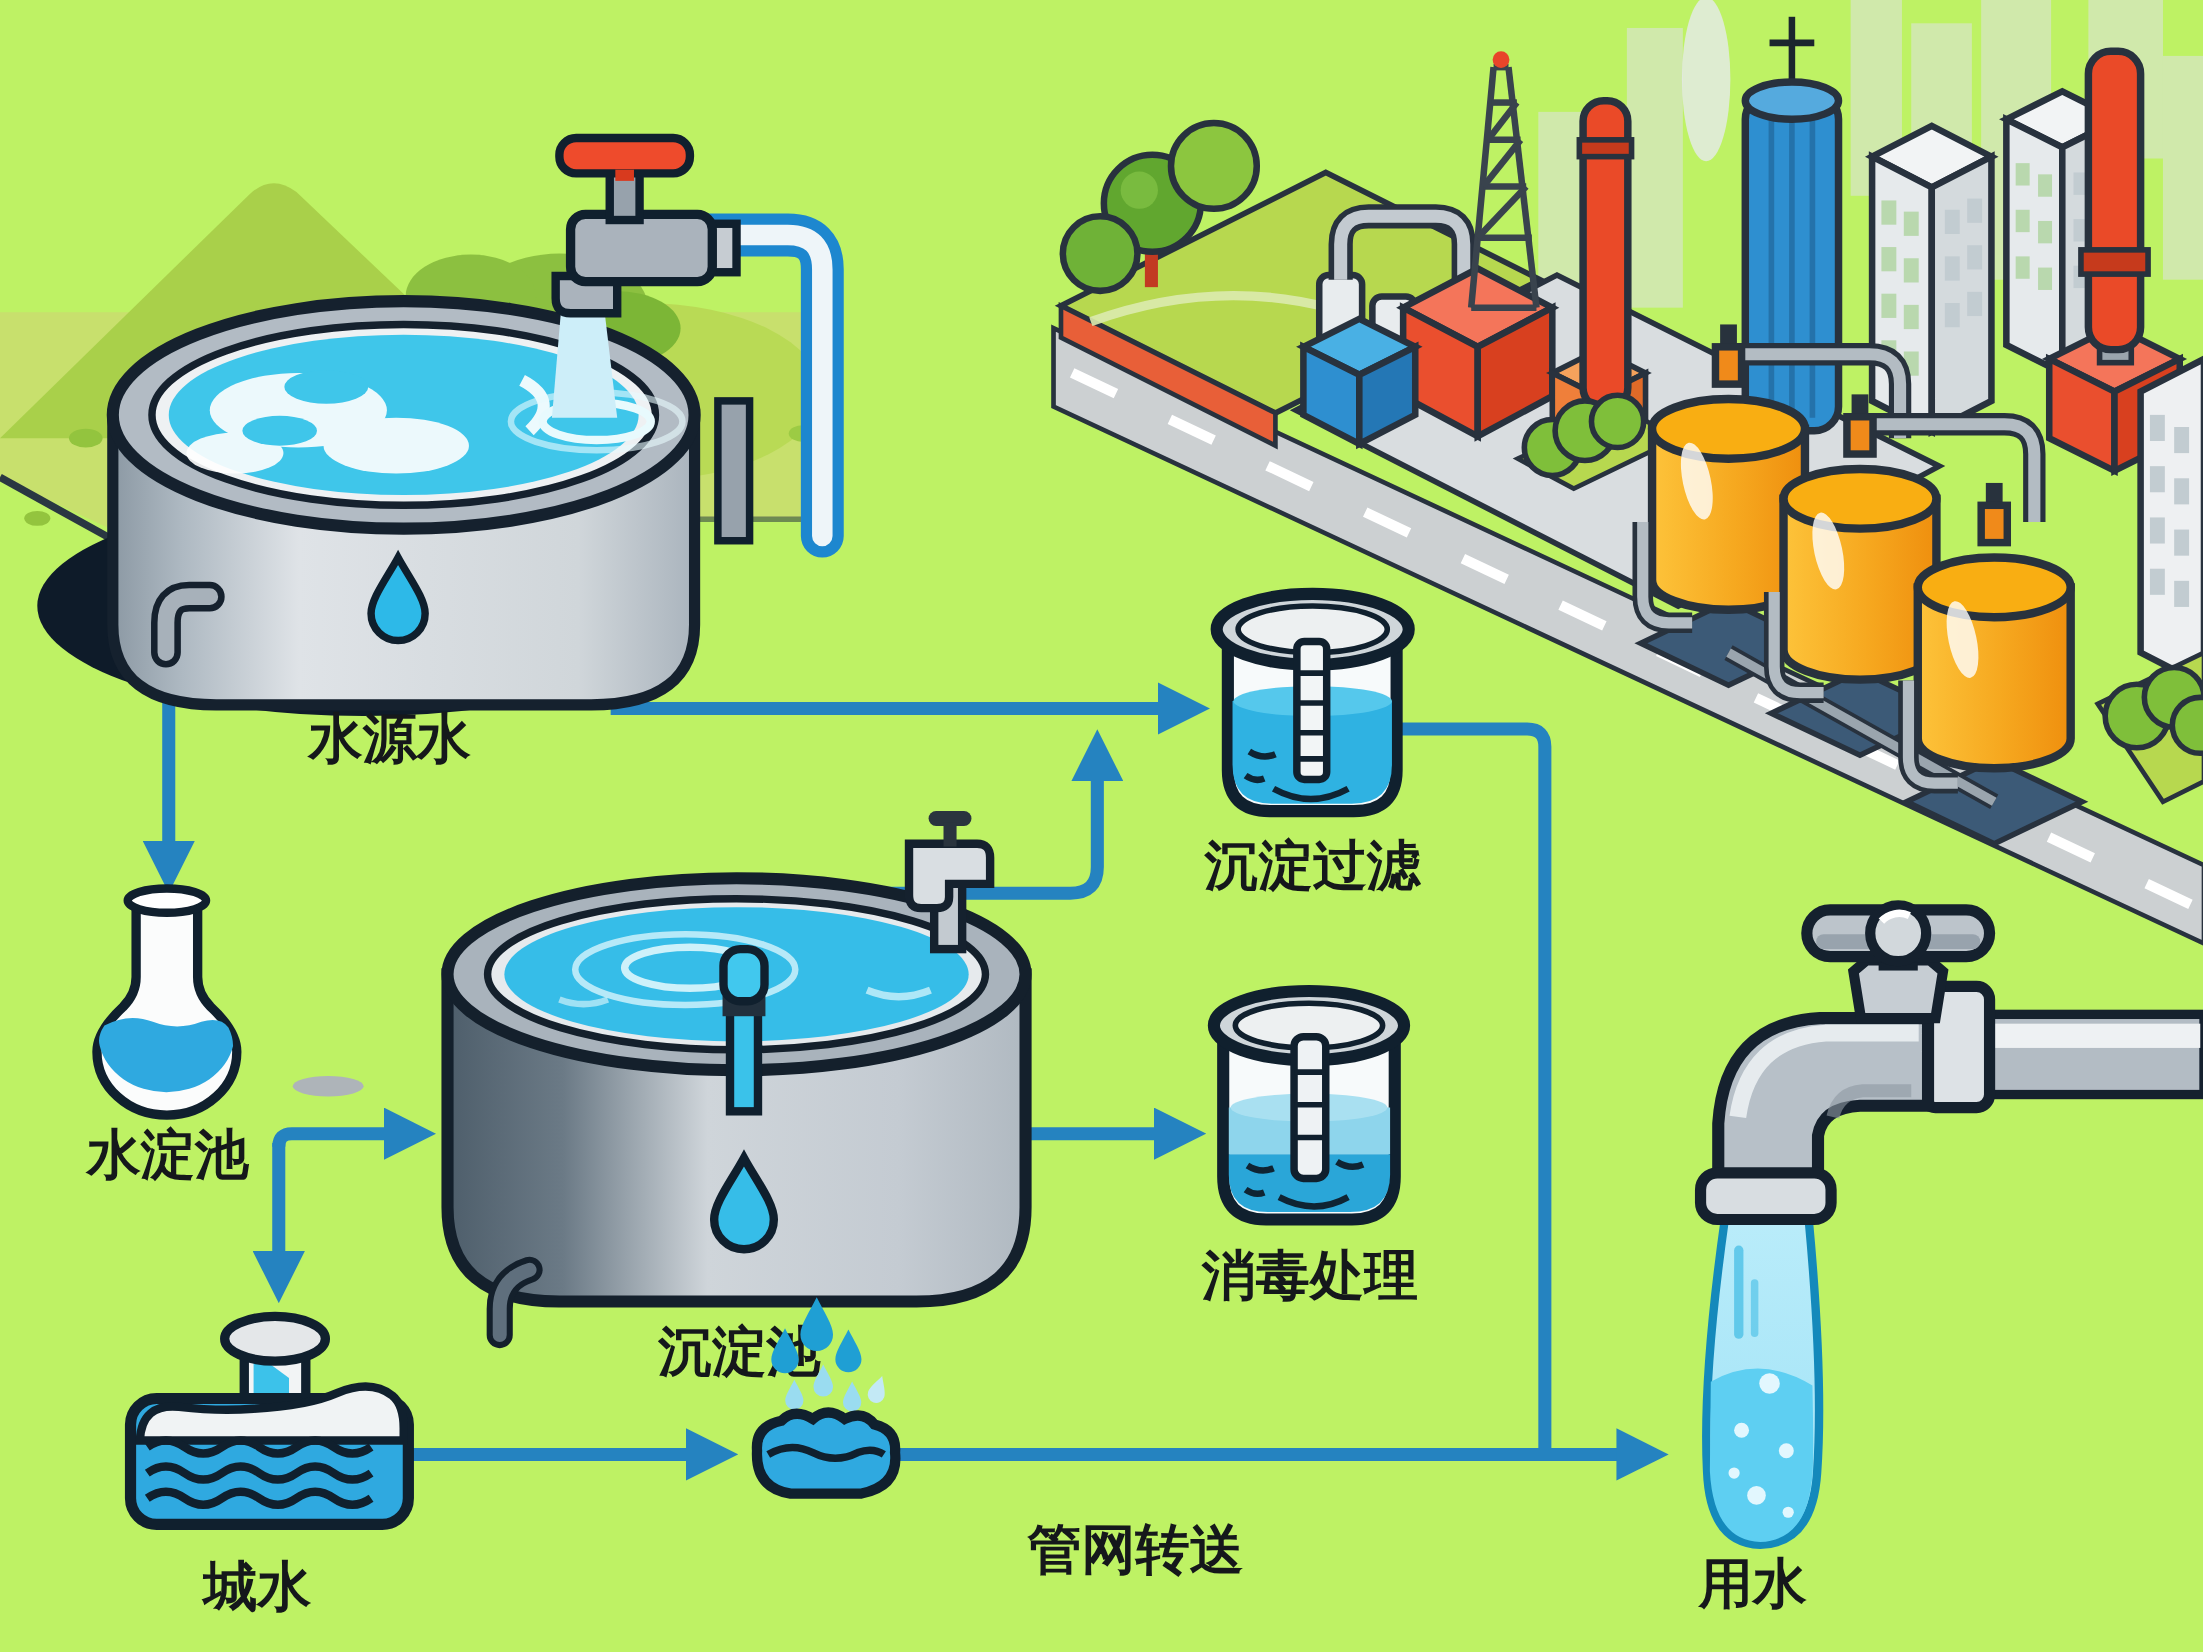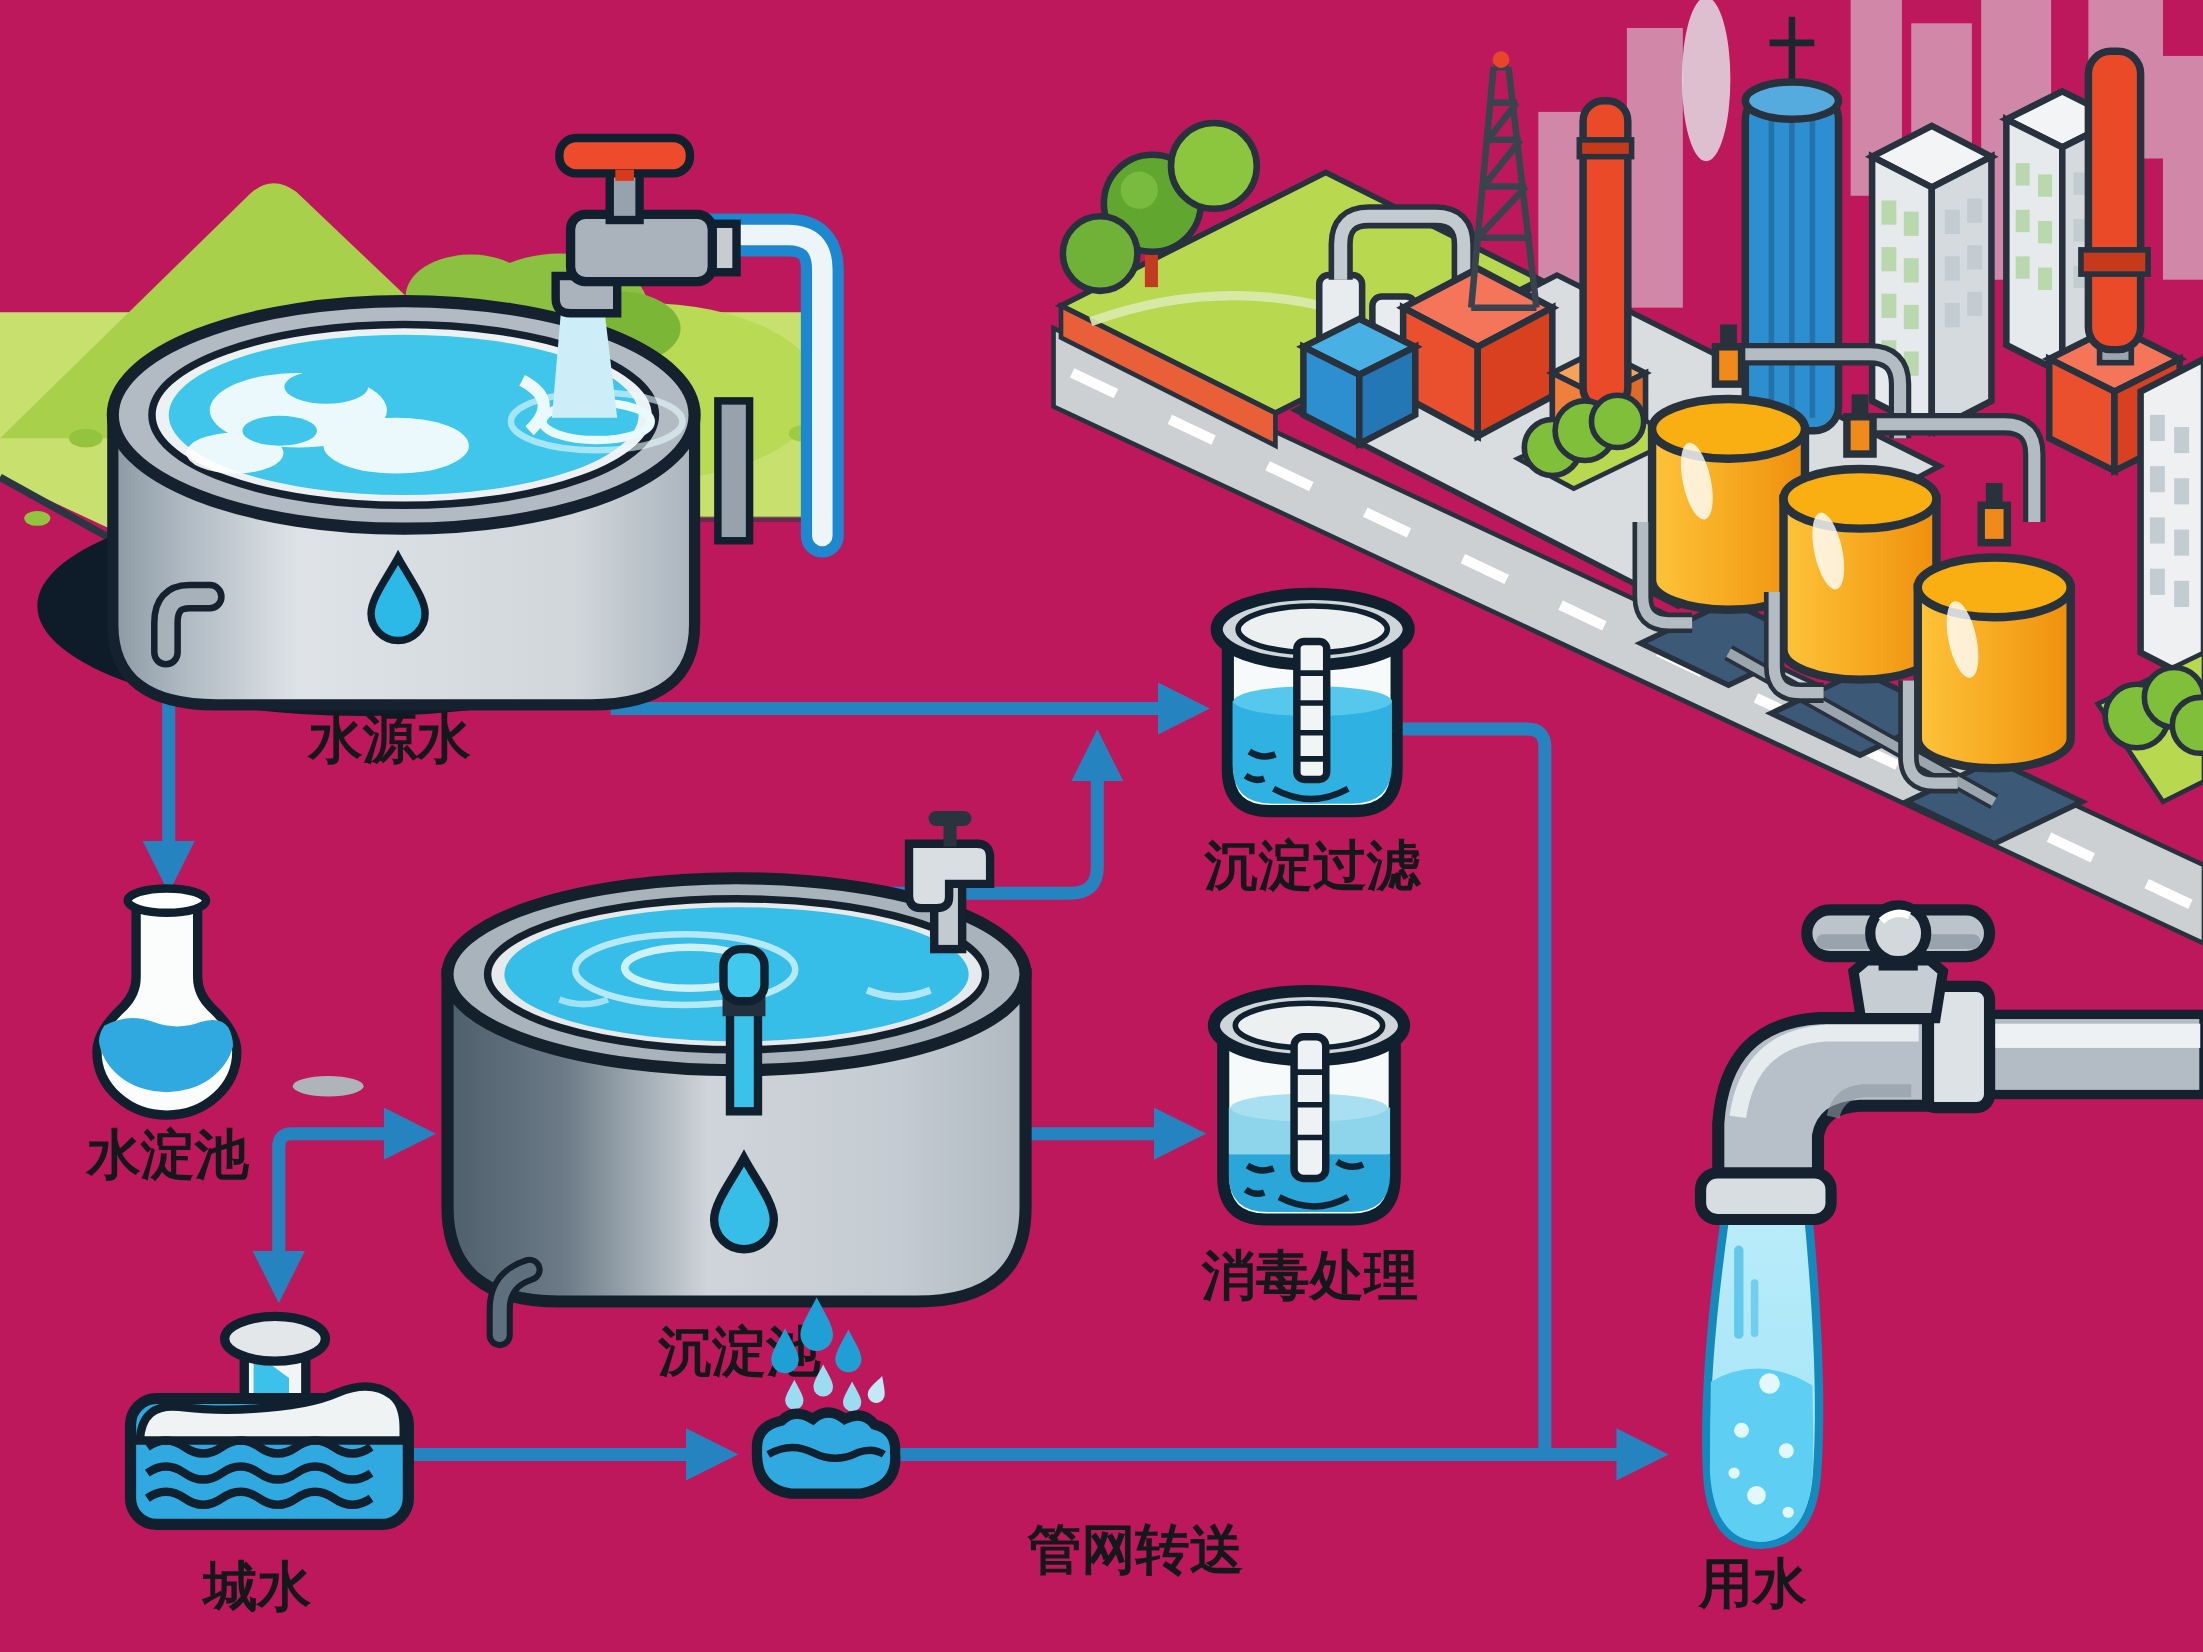--- a/index.html
+++ b/index.html
@@ -1,19 +1,19 @@
 <!DOCTYPE html>
 <html style="font-size:15px"><head>
 <meta charset="utf-8">
 <style>
   html,body{margin:0;padding:0;background:#ffffff;}
   .stage{
     position:relative;
     width:2204px;height:1653px;
-    background:#be185d;
+    background:#bef264;
     overflow:hidden;
     font-family:"DejaVu Sans",sans-serif;
   }
   svg{position:absolute;left:0;top:0;}
   text.node-label{
     font-family:"DejaVu Sans",sans-serif;
     font-weight:600;
     fill:#15181b;
   }
 </style>

